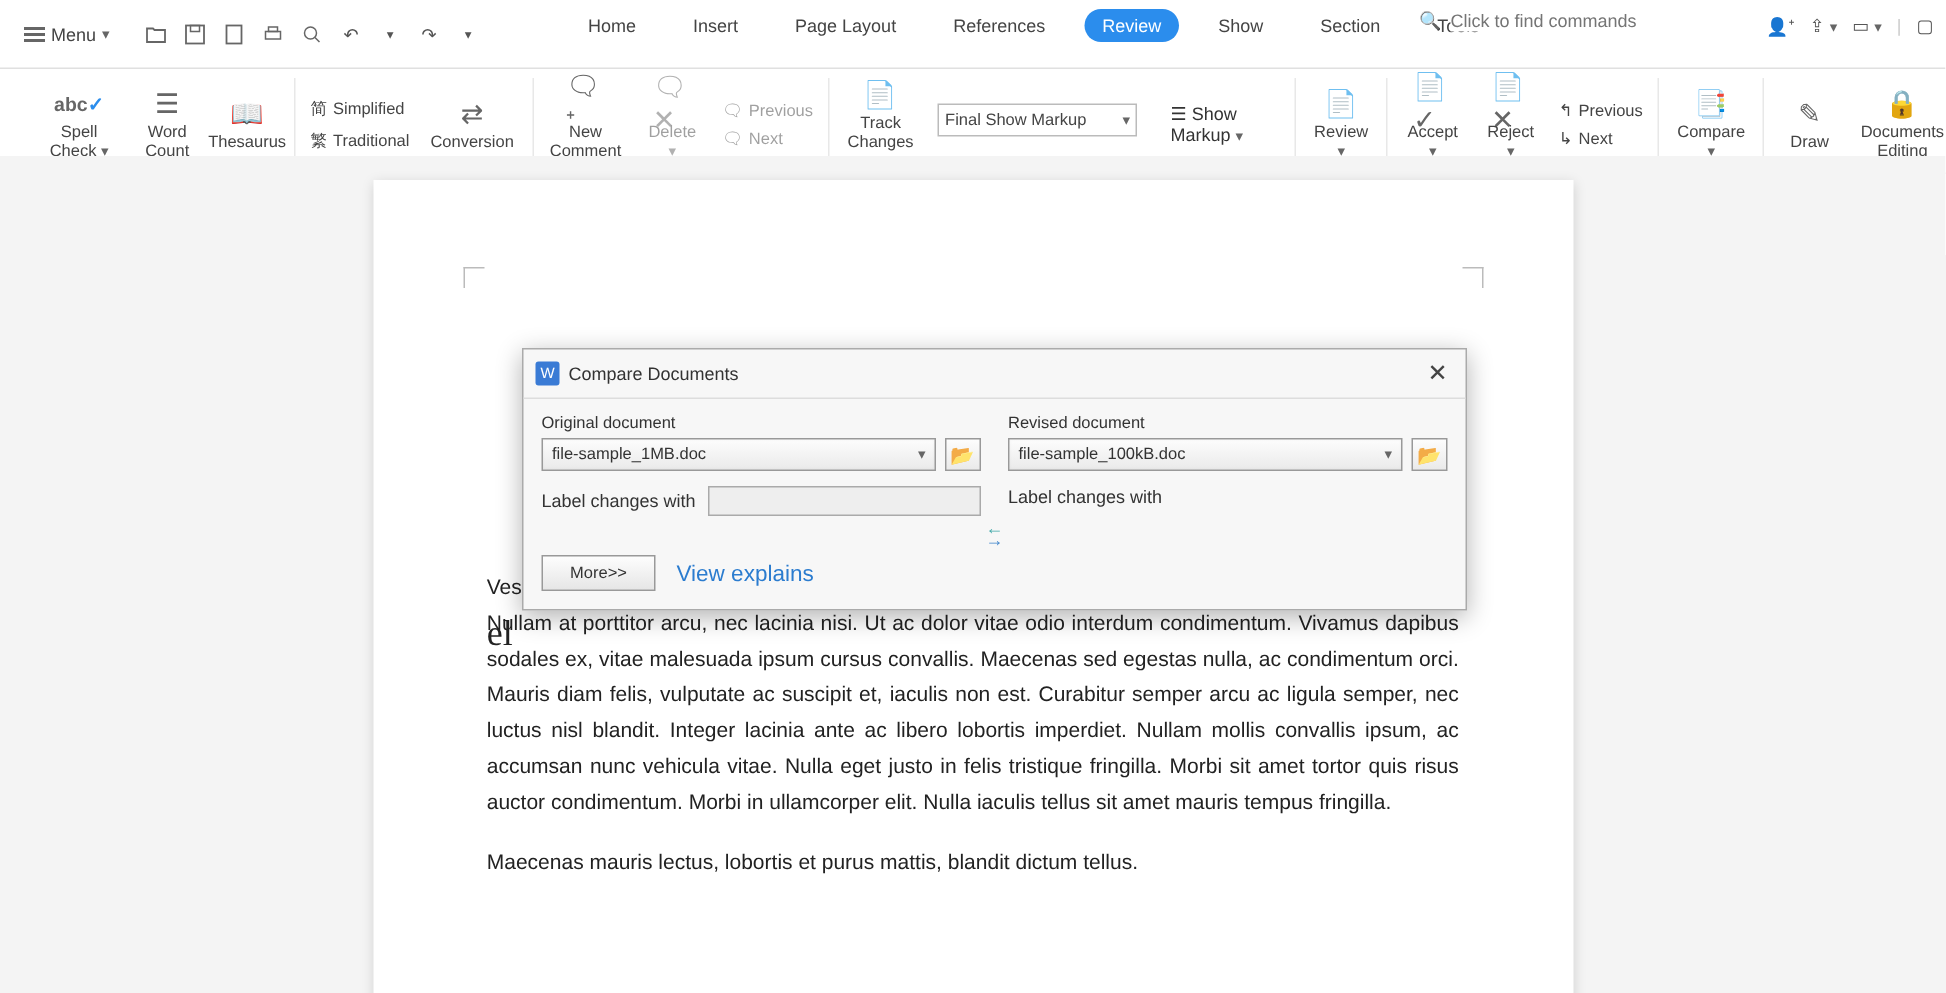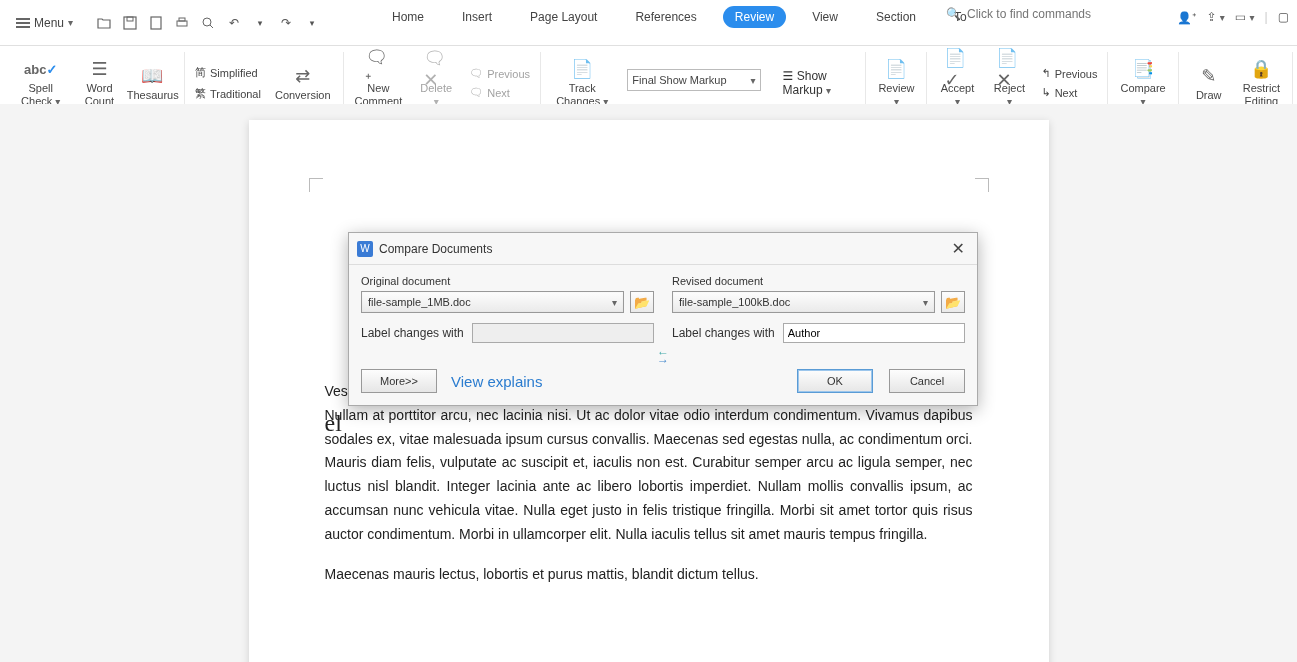--- a/index.html
+++ b/index.html
@@ -13,21 +13,21 @@
 .qat { display:flex; gap:8px; margin-left:14px; align-items:center; }
 .qat-icon { width:18px; height:18px; display:flex; align-items:center; justify-content:center; color:#555; cursor:pointer; }
 .tabs { display:flex; gap:14px; margin-left:auto; margin-right:auto; align-items:center; position:absolute; left:380px; top:0; height:34px;text-align:center; }
 .tab { padding:4px 12px; color:#444; cursor:pointer; }
 .tab.active { background:#2b8ded; color:#fff; border-radius:12px; }
 .right-tools { position:absolute; right:8px; top:0; height:34px; display:flex; align-items:center; gap:10px; color:#555; }
 .search-box { position:absolute; right:150px; top:7px; display:flex; align-items:center; gap:6px; color:#888; }
 .search-box input { border:none; outline:none; width:180px; font-size:12px; color:#8b5cf6; }
 
 
-.ribbon { height:70px; display:flex; align-items:flex-start; padding:6px 4px; border-bottom:1px solid #e0e0e0; }
+.ribbon { height:70px; display:flex; align-items:flex-start; padding:6px 4px; border-bottom:1px solid #e0e0e0;margin-left:12px; }
 .group { display:flex; flex-direction:column; align-items:center; padding:0 8px; border-right:1px solid #e8e8e8; height:62px; justify-content:flex-start; }
 .group.row { flex-direction:row; gap:8px; align-items:center; }
 .vbtn { display:flex; flex-direction:column; align-items:center; gap:2px; cursor:pointer; padding:0 4px; min-width:44px; }
 .vbtn .ic { width:26px; height:22px; display:flex; align-items:center; justify-content:center; color:#666; font-size:18px; }
 .vbtn .lbl { font-size:11px; color:#444; text-align:center; line-height:1.15; }
 .small-row { display:flex; flex-direction:column; gap:4px; font-size:11px; color:#444; }
 .small-row .sbtn { display:flex; align-items:center; gap:4px; cursor:pointer; padding:1px 2px; }
 .combo { display:flex; align-items:center; border:1px solid #bbb; background:#fff; height:22px; padding:0 4px; width:168px; justify-content:space-between; font-size:11px; color:#444; cursor:pointer; }
 .chev { font-size:10px; color:#666; }
 
@@ -107,21 +107,21 @@
     <span class="qat-icon">↷</span>
     <span class="qat-icon" style="font-size:9px">▾</span>
   </div>
 
   <div class="tabs">
     <div class="tab">Home</div>
     <div class="tab">Insert</div>
     <div class="tab">Page Layout</div>
     <div class="tab">References</div>
     <div class="tab active">Review</div>
-    <div class="tab">View</div>
+    <div class="tab">Show</div>
     <div class="tab">Section</div>
     <div class="tab">Tools</div>
   </div>
 
   <div class="search-box">
     <span>🔍</span>
     <input placeholder="Click to find commands" style="">
   </div>
 
   <div class="right-tools">
@@ -238,21 +238,21 @@
     </div>
   </div>
 
   <div class="group row">
     <div class="vbtn">
       <span class="ic">✎</span>
       <span class="lbl">Draw</span>
     </div>
     <div class="vbtn">
       <span class="ic">🔒</span>
-      <span class="lbl" style="white-space:pre">Restrict
+      <span class="lbl" style="white-space:pre">Documents
 Editing</span>
     </div>
   </div>
 </div>
 
 <div class="doc-area">
   <span class="sidebar-glyph">📋 ▸</span>
   <div class="page">
     <div class="corner tl"></div>
     <div class="corner tr"></div>
@@ -293,31 +293,26 @@
         <div class="sel">
             <span>file-sample_100kB.doc</span>
             <span class="chev">▾</span>
           </div>
         <div class="fold">
             <span>📂</span>
           </div>
       </div>
       <div class="label-with">
         <span>Label changes with</span>
-        <input value="Author" style="">
       </div>
     </div>
     <div class="swap">
         <span style="color:#4aa">←</span>
         <span style="color:#48c">→</span>
       </div>
     <div class="dlg-foot">
       <div class="left">
         <div class="btn">More&gt;&gt;</div>
         <span class="link">View explains</span>
       </div>
-      <div class="right">
-        <div class="btn primary">OK</div>
-        <div class="btn">Cancel</div>
-      </div>
     </div>
   </div>
 </div>
 
 </body></html>

